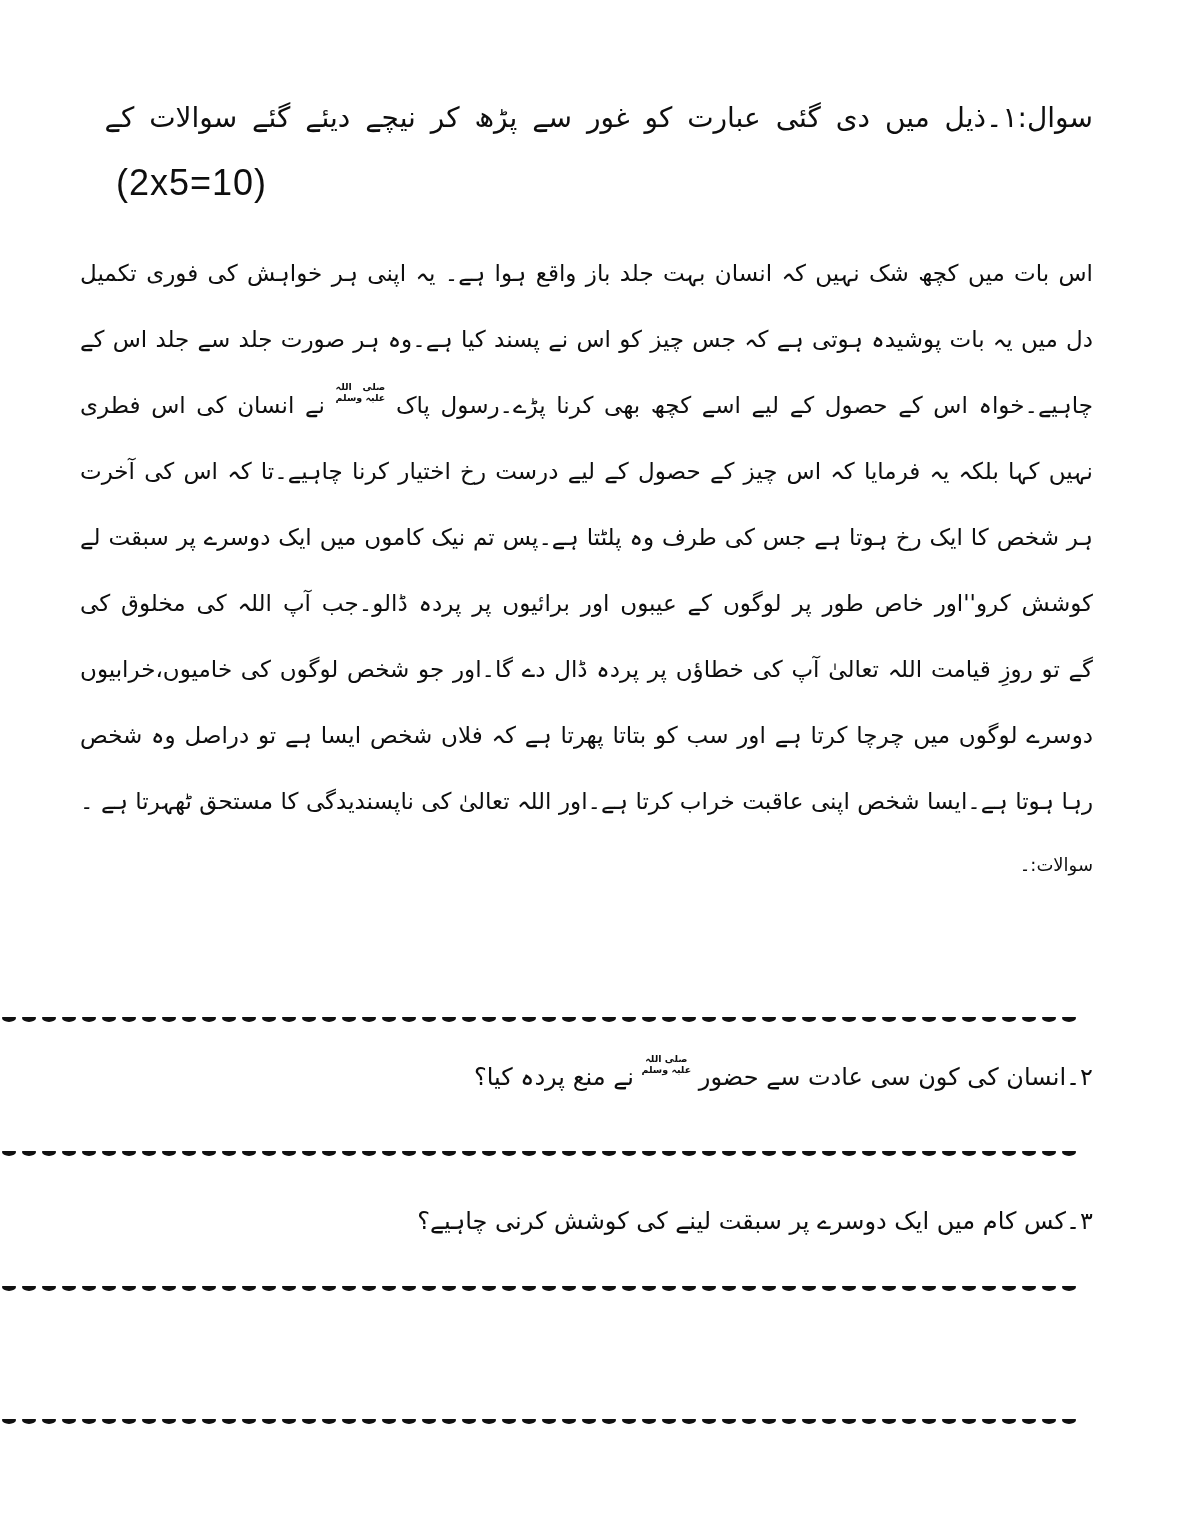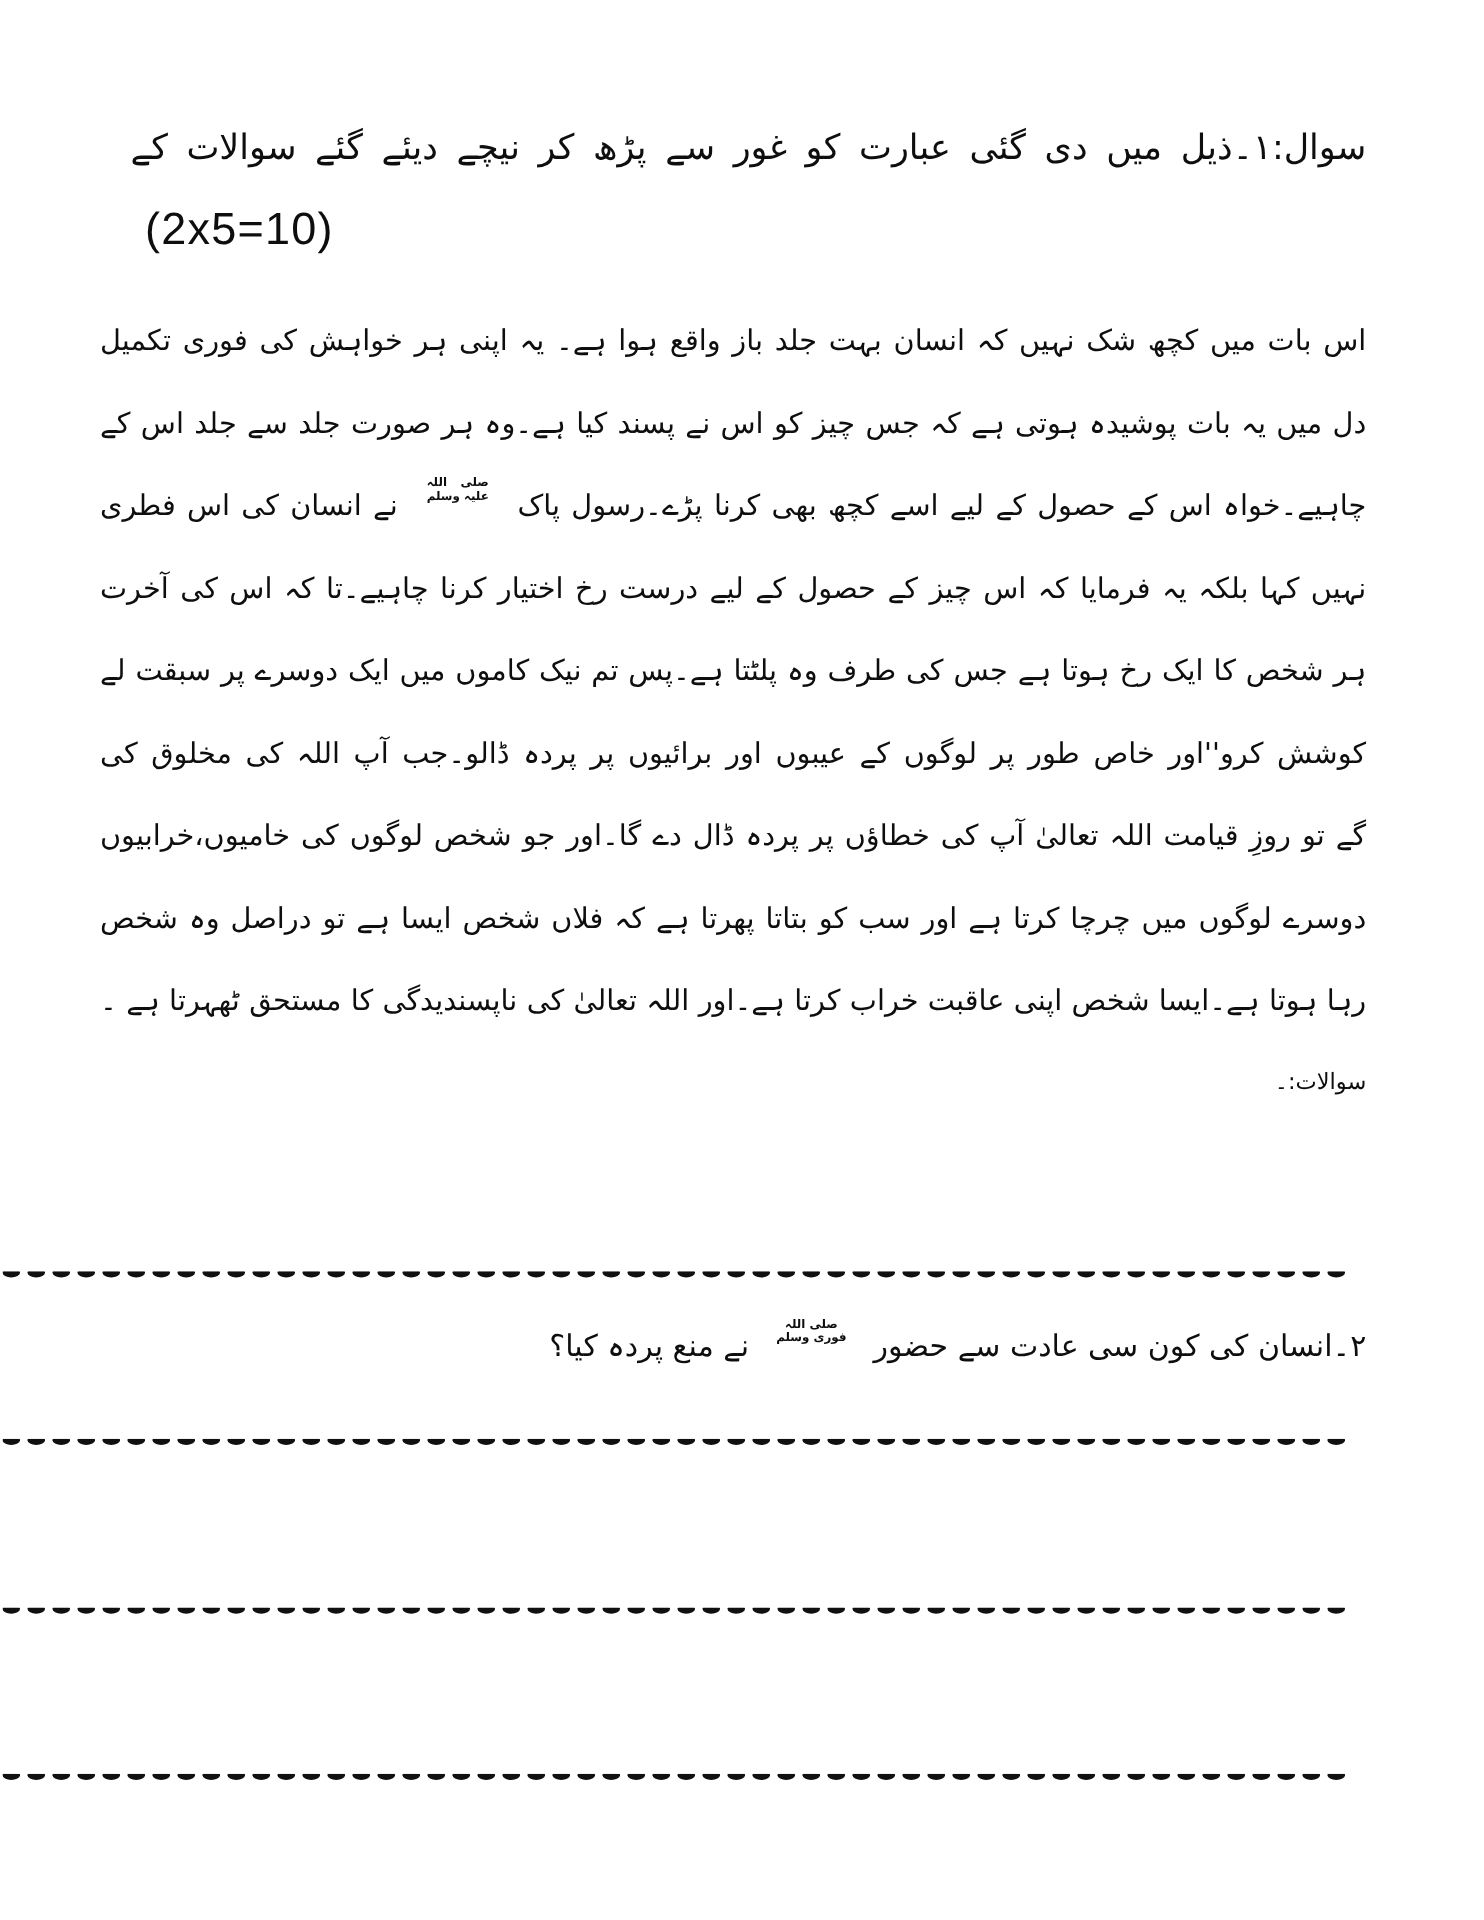--- a/index.html
+++ b/index.html
@@ -47,21 +47,21 @@
     overflow: hidden;
   }
 
   .honorific {
     display: inline-block;
     font-size: 9.5px;
     line-height: 1.15;
     white-space: pre-line;
     text-align: center;
     vertical-align: 12px;
-    margin: 0 14px;
+    margin: 0 0;
     font-weight: bold;
   }
 
   .questions-heading {
     position: absolute;
     top: 854px; right: 94px;
     font-size: 18px;
     text-align: right;
   }
 
@@ -183,21 +183,21 @@
       <span class="dash"></span>
       <span class="dash"></span>
       <span class="dash"></span>
       <span class="dash"></span>
       <span class="dash"></span>
     </div>
 
   <div class="question q2 rtl">
     <span>۲۔انسان کی کون سی عادت سے حضور</span>
     <span class="honorific">صلی اللہ
-فوری وسلم</span>
+علیہ وسلم</span>
     <span>نے منع پردہ کیا؟</span>
   </div>
 
   <div class="dash-row d2">
       <span class="dash"></span>
       <span class="dash"></span>
       <span class="dash"></span>
       <span class="dash"></span>
       <span class="dash"></span>
       <span class="dash"></span>
@@ -244,20 +244,21 @@
       <span class="dash"></span>
       <span class="dash"></span>
       <span class="dash"></span>
       <span class="dash"></span>
       <span class="dash"></span>
       <span class="dash"></span>
       <span class="dash"></span>
       <span class="dash"></span>
     </div>
 
+  <div class="question q3 rtl">۳۔کس کام میں ایک دوسرے پر سبقت لینے کی کوشش کرنی چاہیے؟</div>
 
   <div class="dash-row d3">
       <span class="dash"></span>
       <span class="dash"></span>
       <span class="dash"></span>
       <span class="dash"></span>
       <span class="dash"></span>
       <span class="dash"></span>
       <span class="dash"></span>
       <span class="dash"></span>

